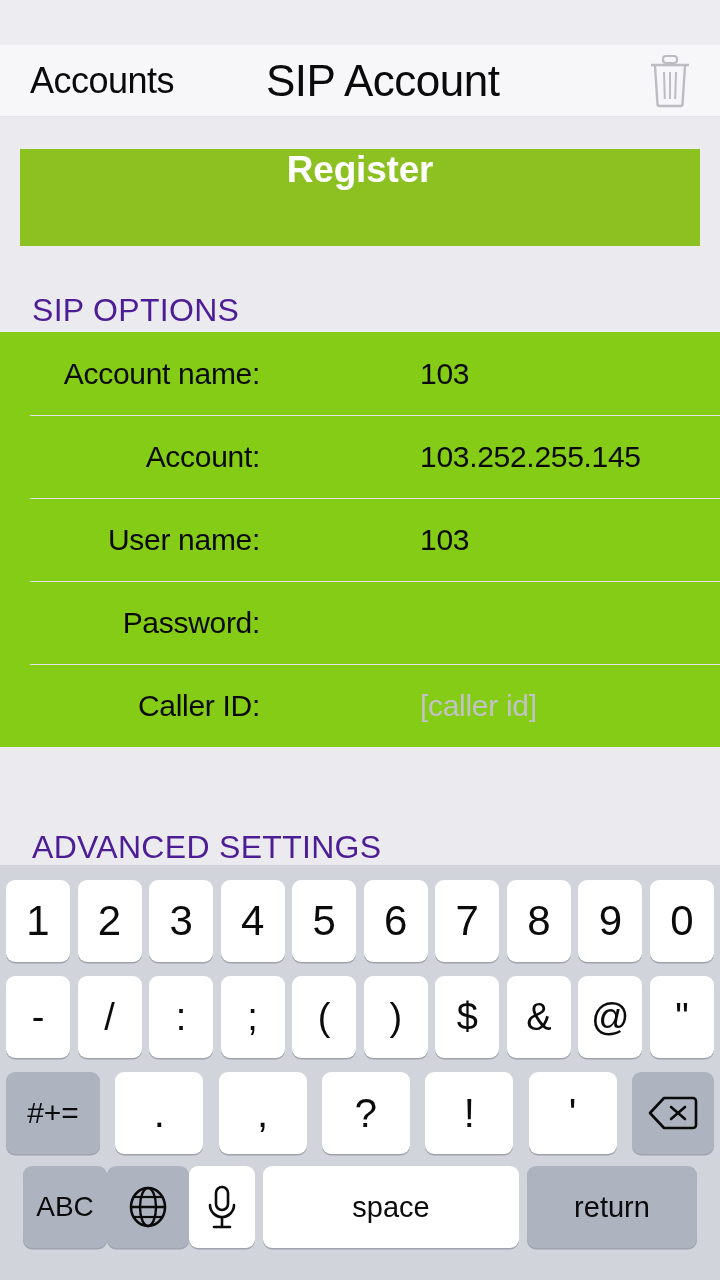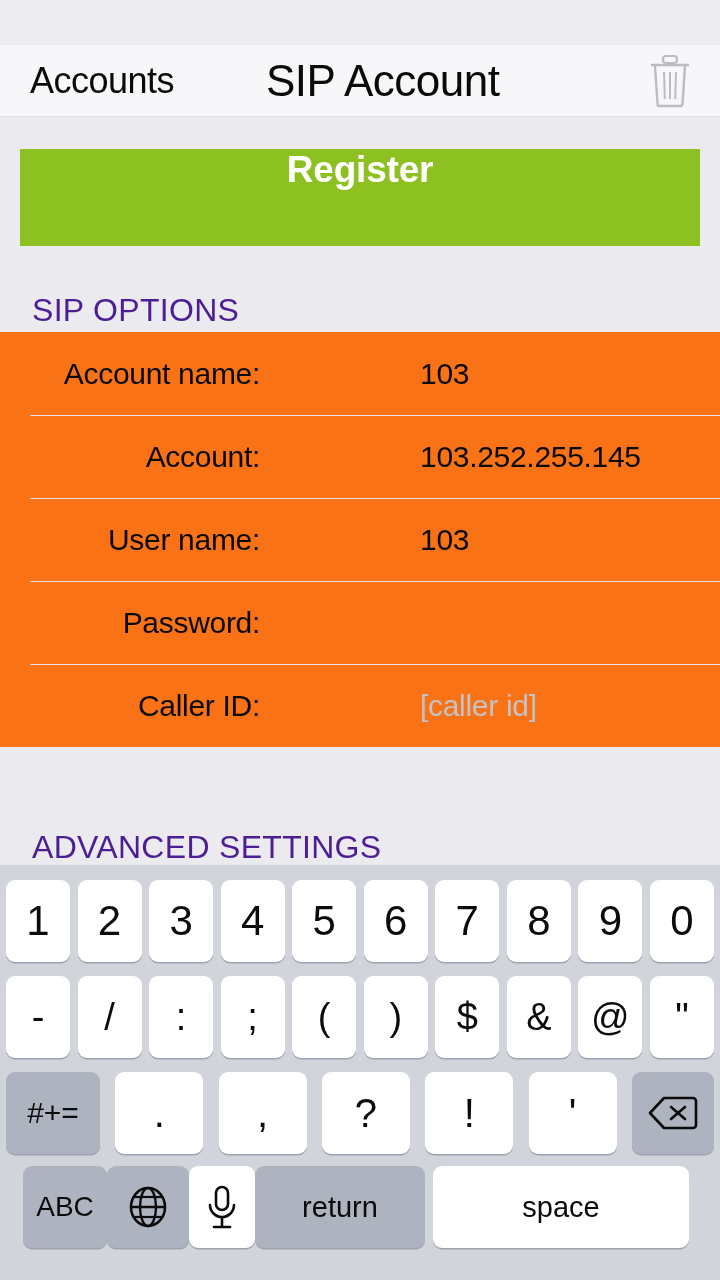--- a/index.html
+++ b/index.html
@@ -100,21 +100,21 @@
   .section-header {
     position: absolute; left: 32px;
     font-size: 32px; color: #4c1d95; letter-spacing: 0.3px;
   }
   #sip-options-header { top: 175px; }
   #advanced-settings-header { top: 712px; }
 
   #form-card {
     position: absolute; left: 0; top: 215px;
     width: 720px; height: 415px;
-    background: #f97316;
+    background: #84cc16;
   }
   .form-row {
     position: relative;
     height: 83px;
     display: flex; align-items: center;
   }
   .form-row + .form-row::before {
     content: ""; position: absolute; left: 30px; right: 0; top: 0;
     height: 1px; background: #e4e4e8;
   }
@@ -275,18 +275,18 @@
         </svg>
       </div>
       <div class="key mic">
         <svg width="34" height="46" viewBox="0 0 34 46">
           <rect x="11" y="3" width="12" height="23" rx="6" stroke="#0b0b0b" stroke-width="2.6" fill="none"></rect>
           <path d="M5 21 a12 12 0 0 0 24 0" stroke="#0b0b0b" stroke-width="2.6" fill="none" stroke-linecap="round"></path>
           <line x1="17" y1="33" x2="17" y2="42" stroke="#0b0b0b" stroke-width="2.6"></line>
           <line x1="9" y1="43" x2="25" y2="43" stroke="#0b0b0b" stroke-width="2.6" stroke-linecap="round"></line>
         </svg>
       </div>
+      <div class="key space">space</div>
       <div class="key gray return">return</div>
-      <div class="key space">space</div>
     </div>
   </div>
 
 </div>
 
 </body></html>

